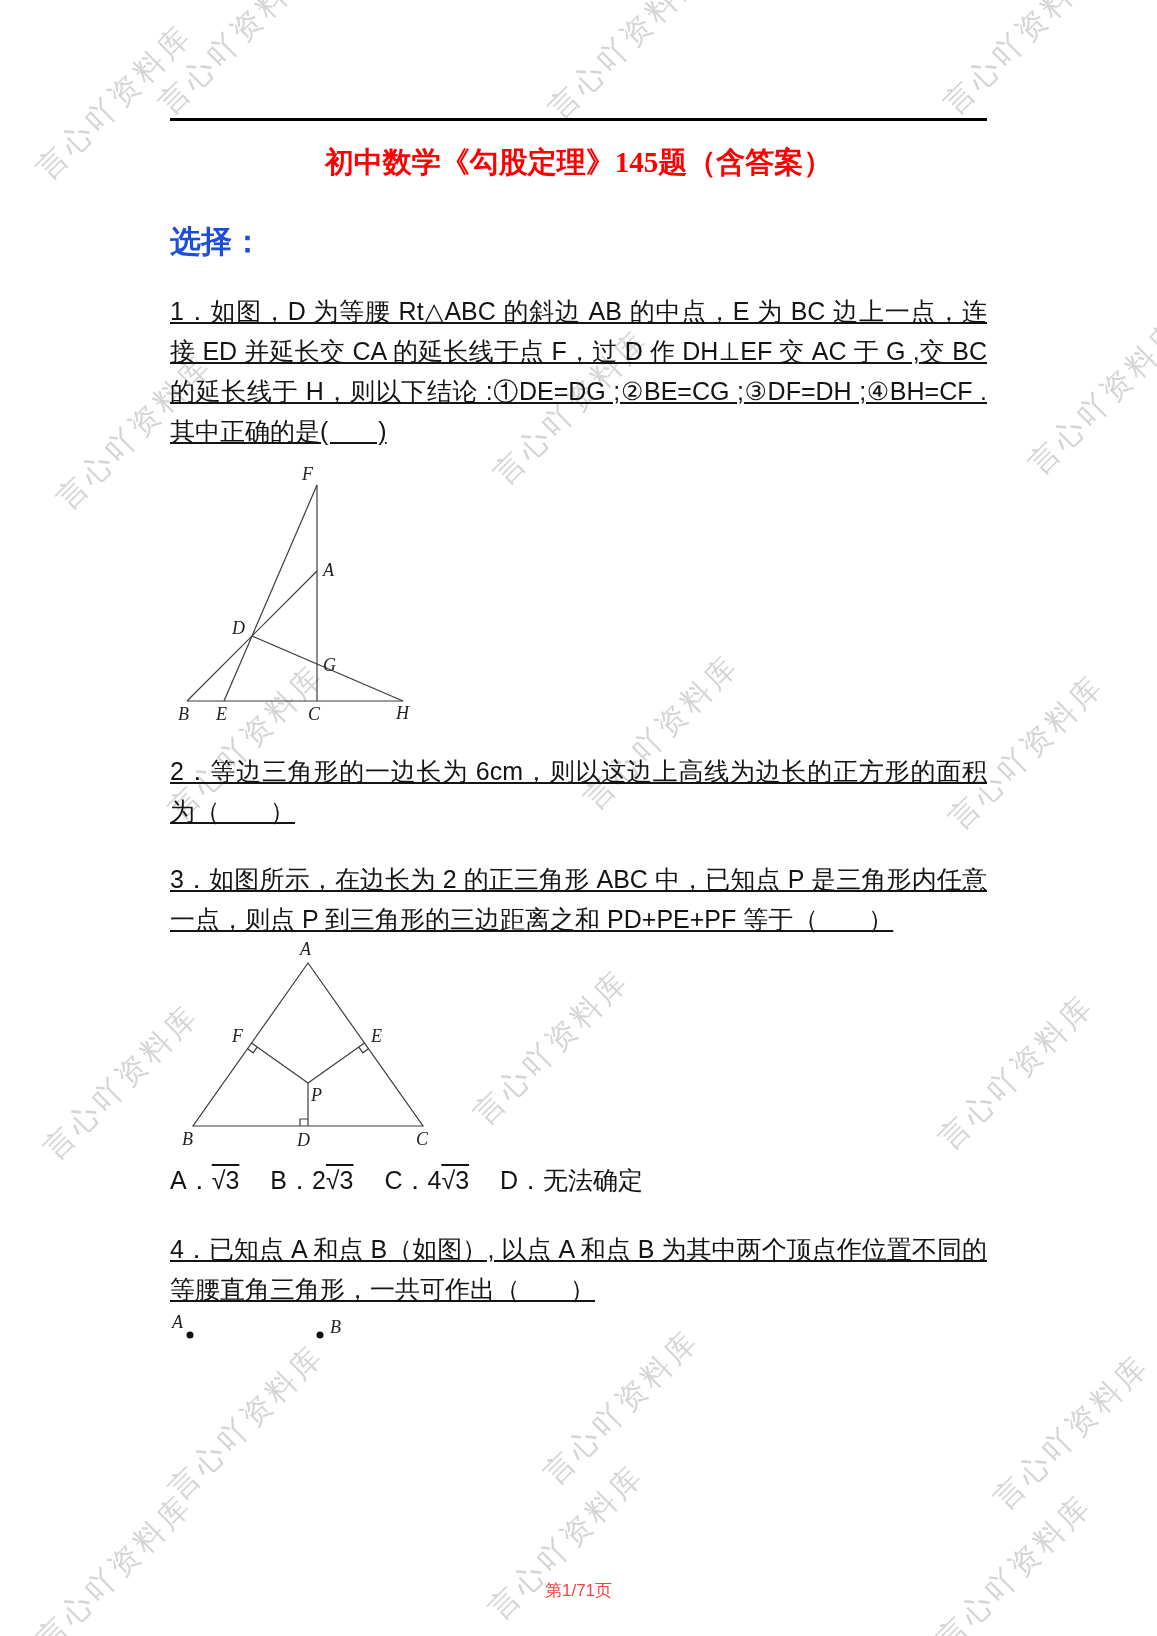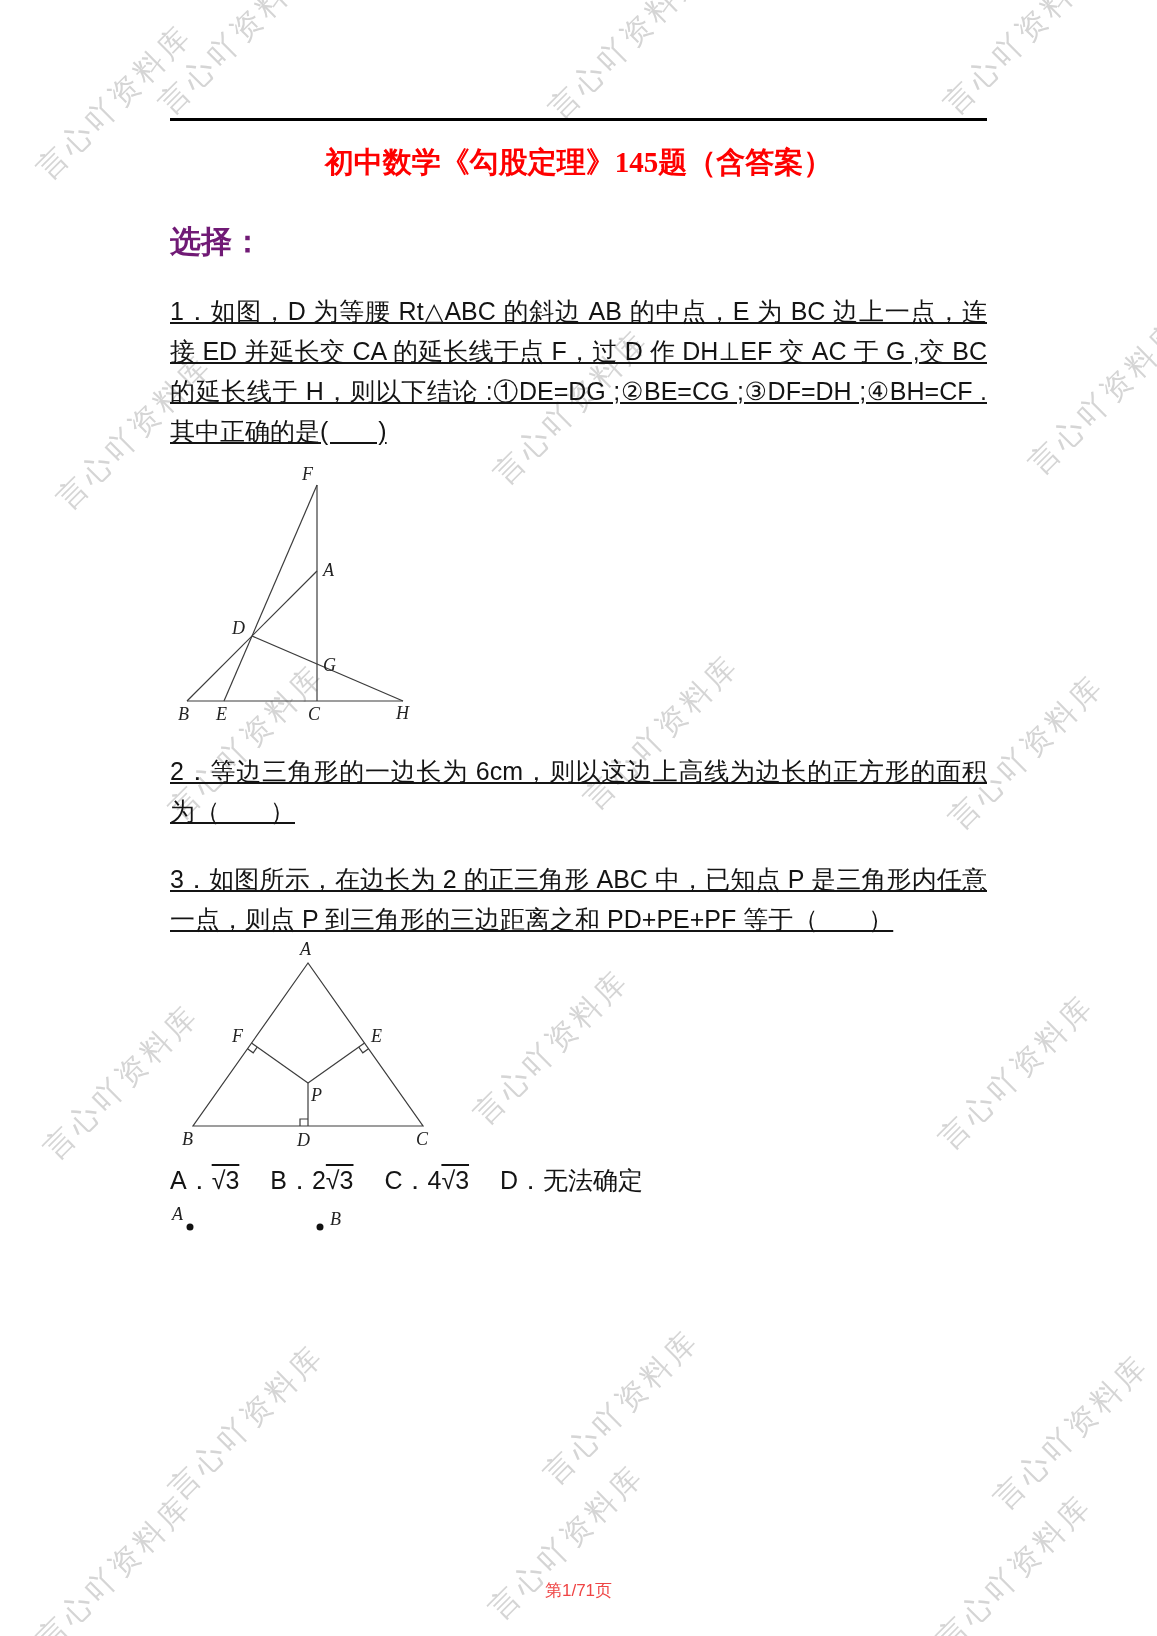--- a/index.html
+++ b/index.html
@@ -25,21 +25,21 @@
   .content { position: relative; z-index: 1; margin: 16px 170px; width: 817px; }
   .top-rule { margin-top: 118px; border-top: 3px solid #000; height: 0; }
   .title {
     margin: 22px 0 0 0;
     text-align: center;
     font-size: 29px;
     font-weight: 700;
     color: #fe0000;
     font-family: "Liberation Serif", serif;
   }
-  .section { margin: 38px 0 0 0; font-size: 31px; font-weight: 700; color: #701a75; }
+  .section { margin: 38px 0 0 0; font-size: 31px; font-weight: 700; color: #1d4ed8; }
   .qtext { margin: 28px 0 0 0; font-size: 25px; line-height: 40px; text-align: justify; text-decoration: underline; }
   .options { margin: 8px 0 0 0; font-size: 25px; line-height: 42px; white-space: nowrap; }
   .opt { margin-right: 24px; }
   .options sup { font-size: 15px; }
   .sqrt { text-decoration: overline; }
   .fig { display: block; }
   .fig1 { margin: 2px 0 0 2px; }
   .fig2 { margin: 2px 0 0 8px; }
   .fig4 { margin: 4px 0 0 0; }
   .figlabel text {
@@ -136,20 +136,21 @@
       </g>
     </svg>
 
     <p class="options">
       <span class="opt"><span>A．</span><span></span><span class="sqrt">√3</span><span></span></span>
       <span class="opt"><span>B．</span><span>2</span><span class="sqrt">√3</span><span></span></span>
       <span class="opt"><span>C．</span><span>4</span><span class="sqrt">√3</span><span></span></span>
       <span class="opt"><span>D．</span><span></span><span class="sqrt"></span><span>无法确定</span></span>
     </p>
 
+    <p class="qtext">4．已知点 A 和点 B（如图）, 以点 A 和点 B 为其中两个顶点作位置不同的等腰直角三角形，一共可作出（　　）</p>
 
     <svg class="fig fig4" width="210" height="34" viewBox="0 0 210 34">
       <g class="figlabel">
         <text x="2" y="15">A</text>
         <text x="160" y="20">B</text>
       </g>
       <circle cx="20" cy="22" r="3.5" fill="#111"></circle>
       <circle cx="150" cy="22" r="3.5" fill="#111"></circle>
     </svg>
 

